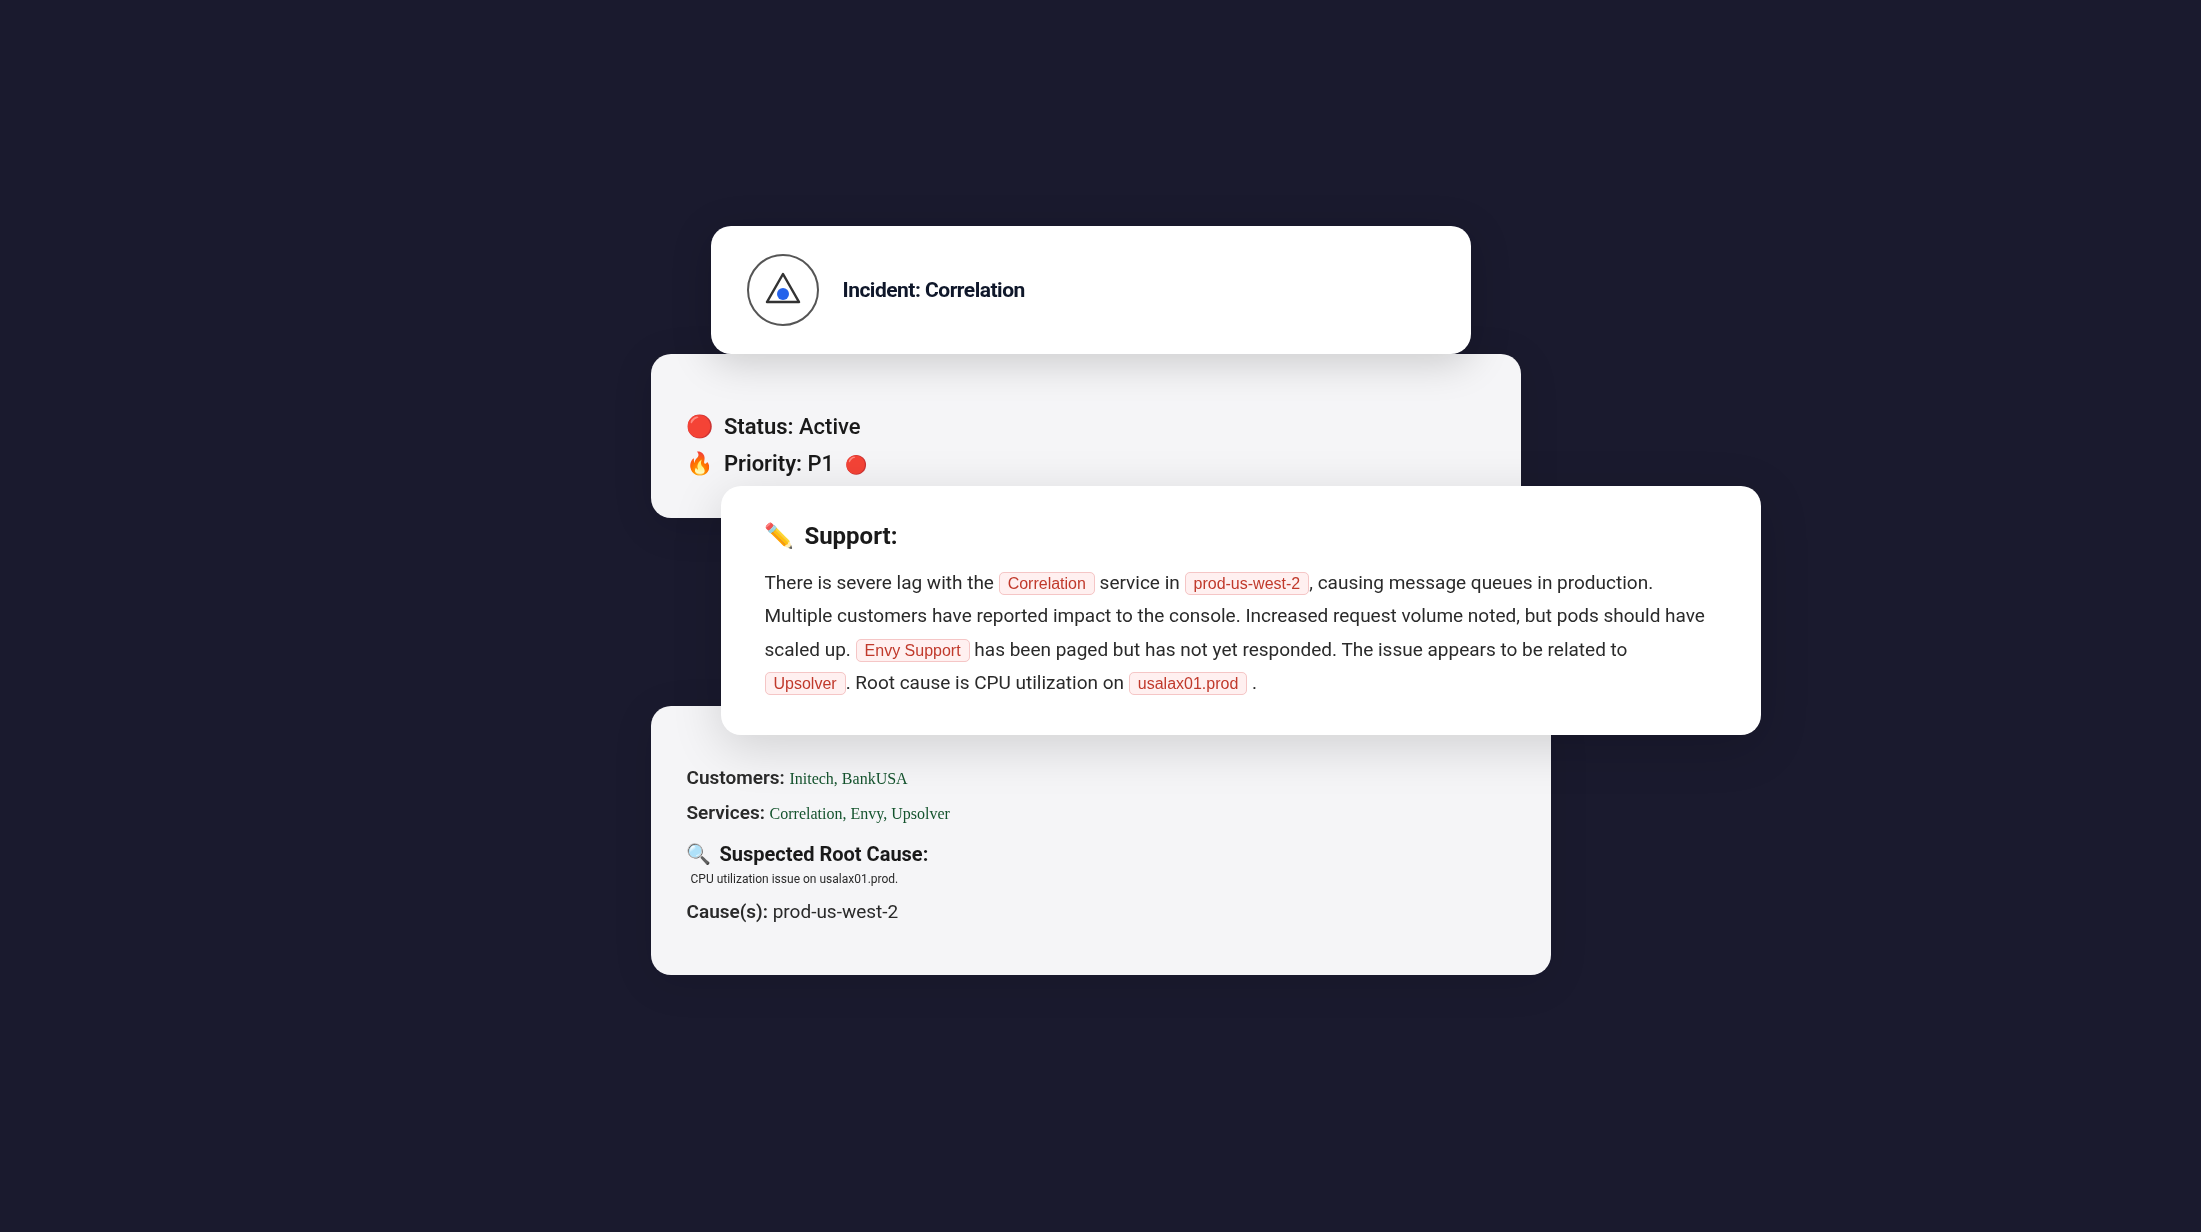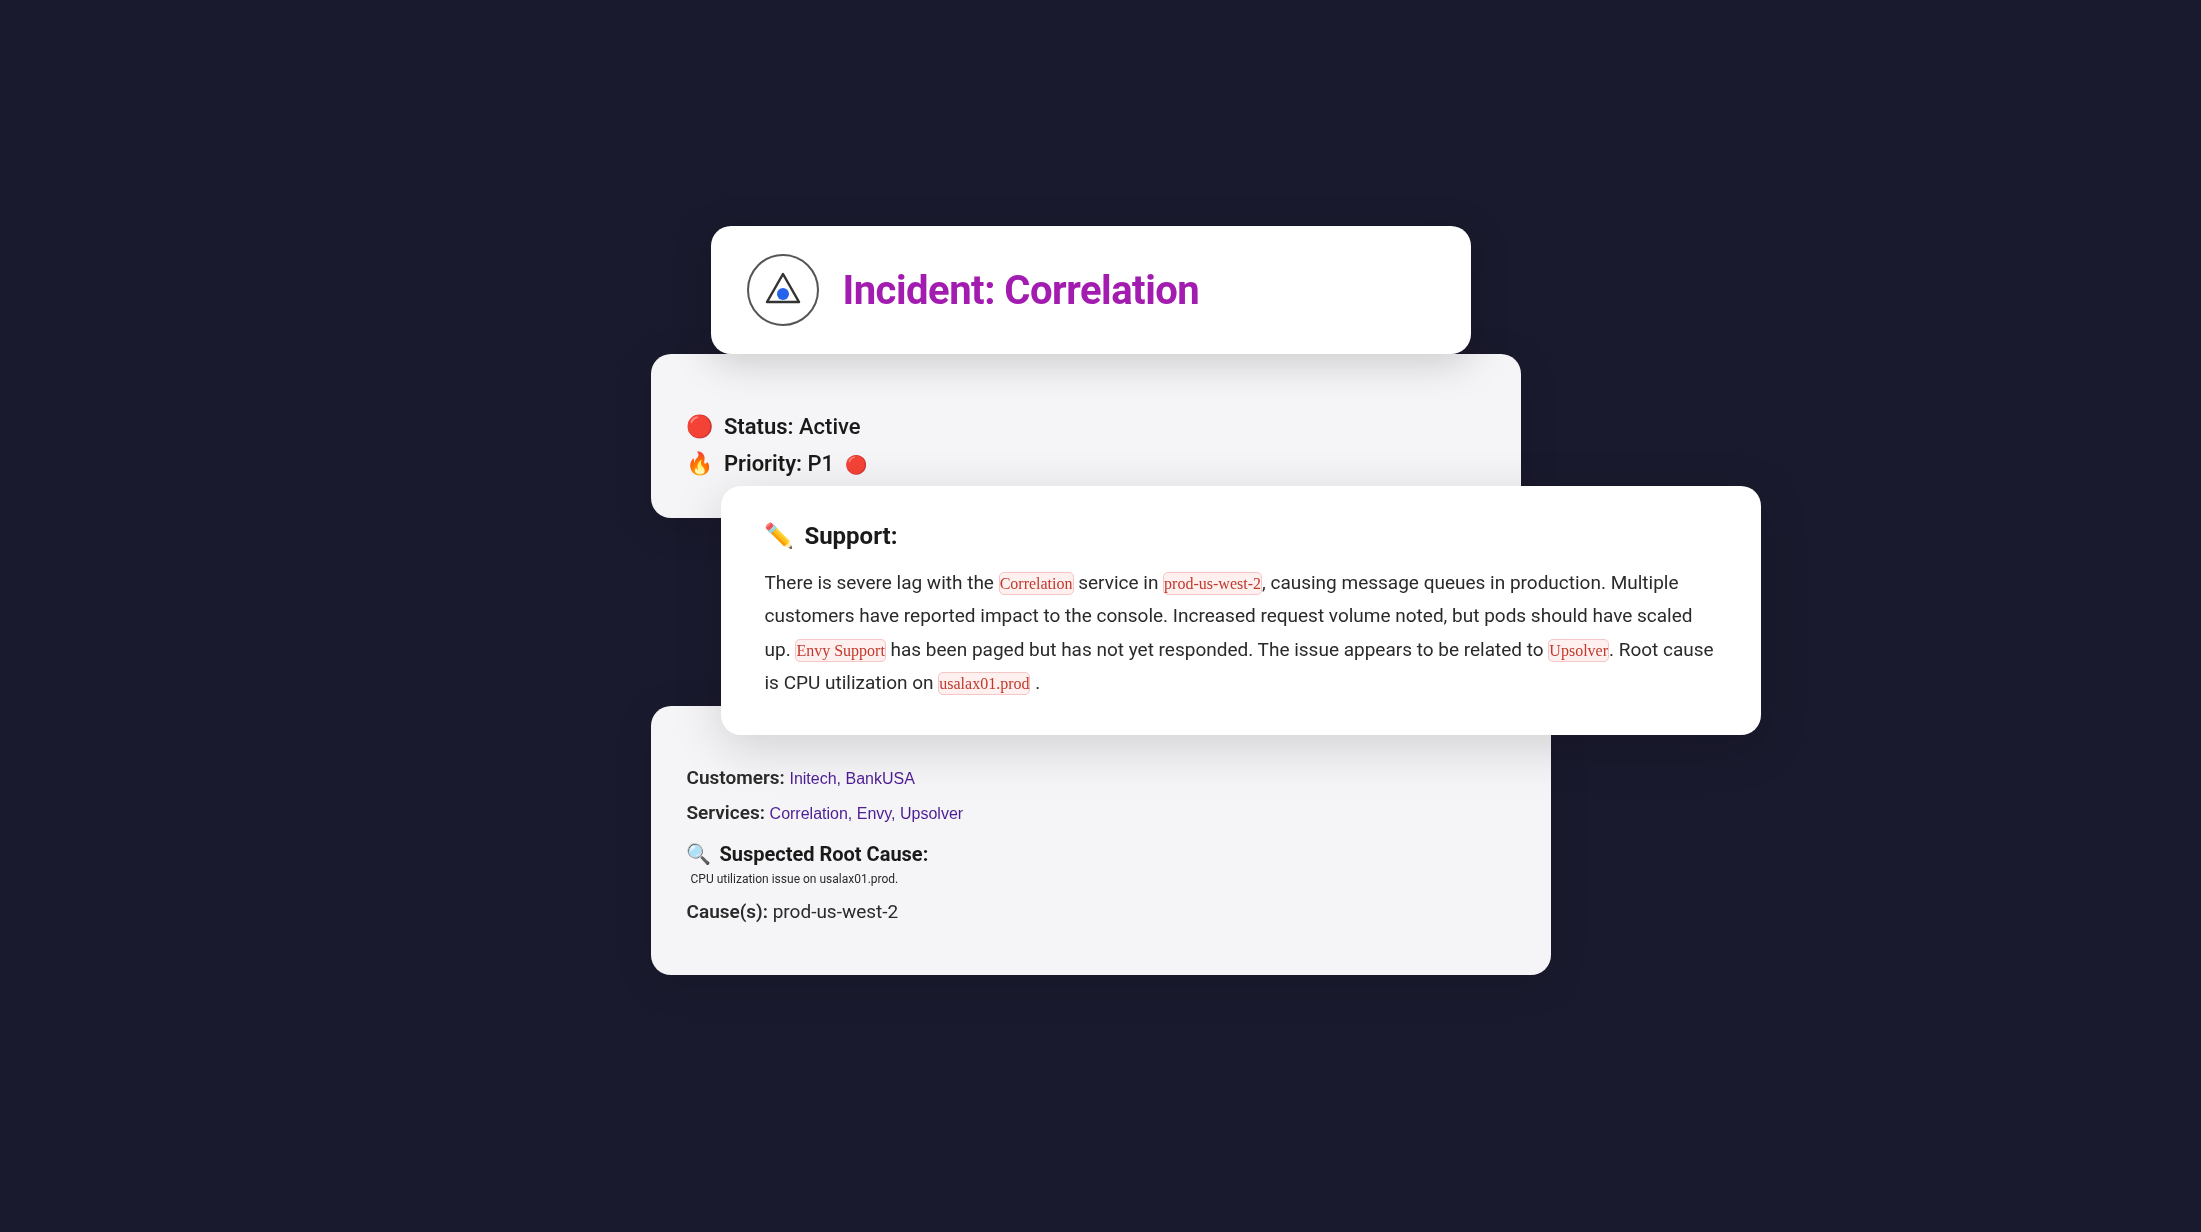--- a/index.html
+++ b/index.html
@@ -49,23 +49,23 @@
       justify-content: center;
       flex-shrink: 0;
     }
 
     .logo-circle svg {
       width: 44px;
       height: 44px;
     }
 
     .card-header-title {
-      font-size: 40px;
+      font-size: 21px;
       font-weight: 700;
-      color: #a21caf;
+      color: #0f172a;
       letter-spacing: -0.5px;
     }
 
     
     .card-status {
       position: absolute;
       top: 148px;
       left: 0px;
       width: 870px;
       background: #f5f5f7;
@@ -113,23 +113,23 @@
 
     .summary-body {
       font-size: 19px;
       line-height: 1.75;
       color: #2a2a2a;
     }
 
     .code-tag {
       background: #fff0f0;
       color: #c0392b;
-      font-family: Liberation Serif, serif;
+      font-family: Liberation Sans, sans-serif;
       font-size: 16px;
-      padding: 2px 0;
+      padding: 2px 8px;
       border-radius: 5px;
       border: 1px solid #f5c6c6;
     }
 
     
     .card-details {
       position: absolute;
       top: 500px;
       left: 0px;
       width: 900px;
@@ -144,22 +144,22 @@
       font-size: 19px;
       color: #2a2a2a;
       margin-bottom: 12px;
     }
 
     .detail-label {
       font-weight: 600;
     }
 
     .detail-value-red {
-      color: #4c1d95;
-      font-family: Liberation Sans, sans-serif;
+      color: #14532d;
+      font-family: Liberation Serif, serif;
       font-size: 16px;
     }
 
     .root-cause-section {
       margin-top: 18px;
       margin-bottom: 14px;
     }
 
     .root-cause-title {
       font-size: 20px;

